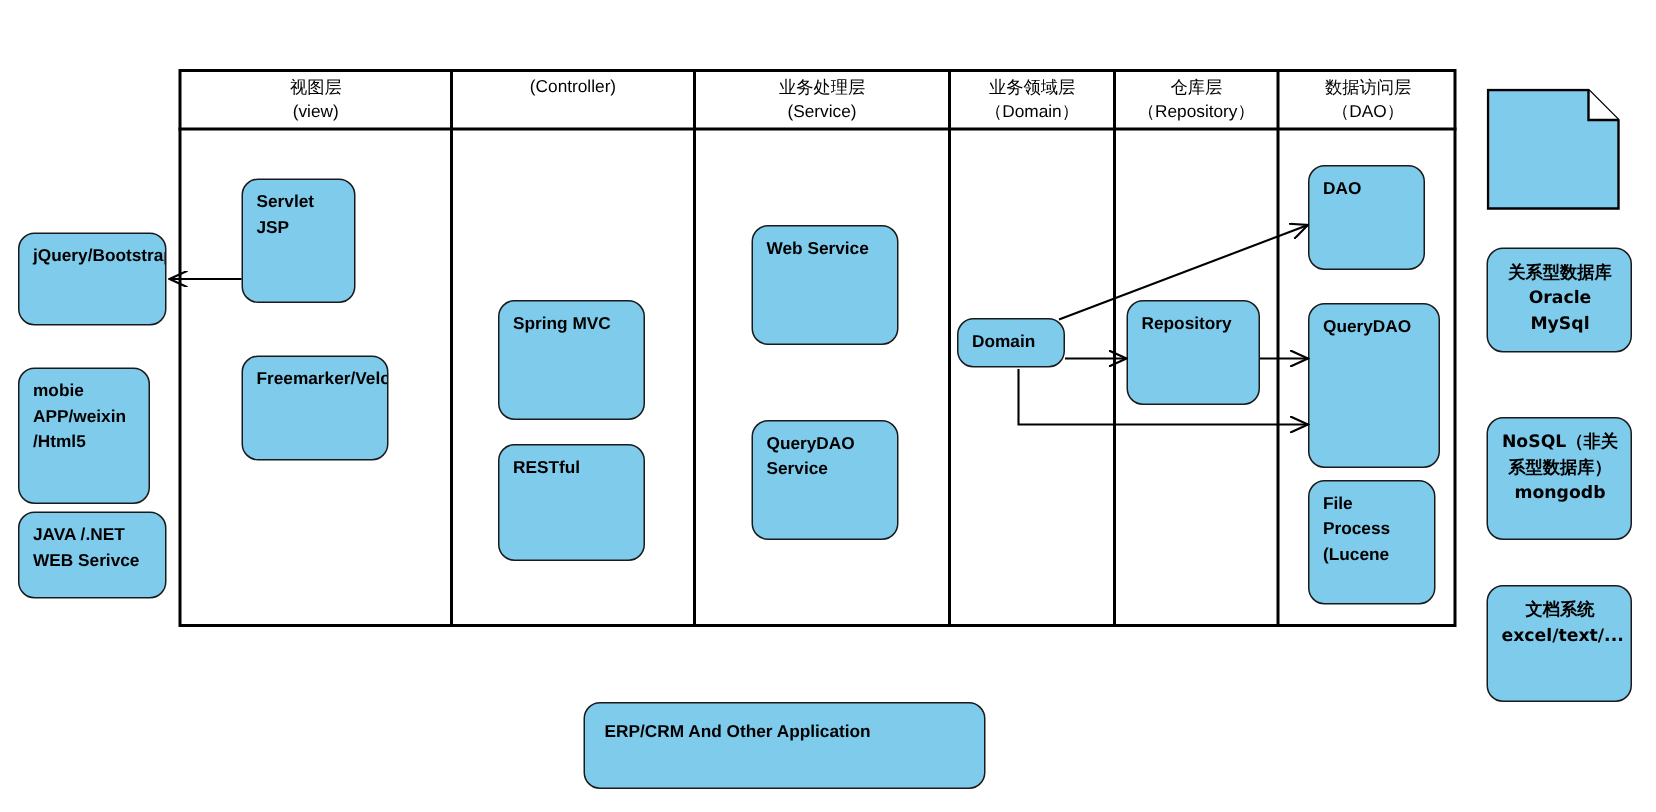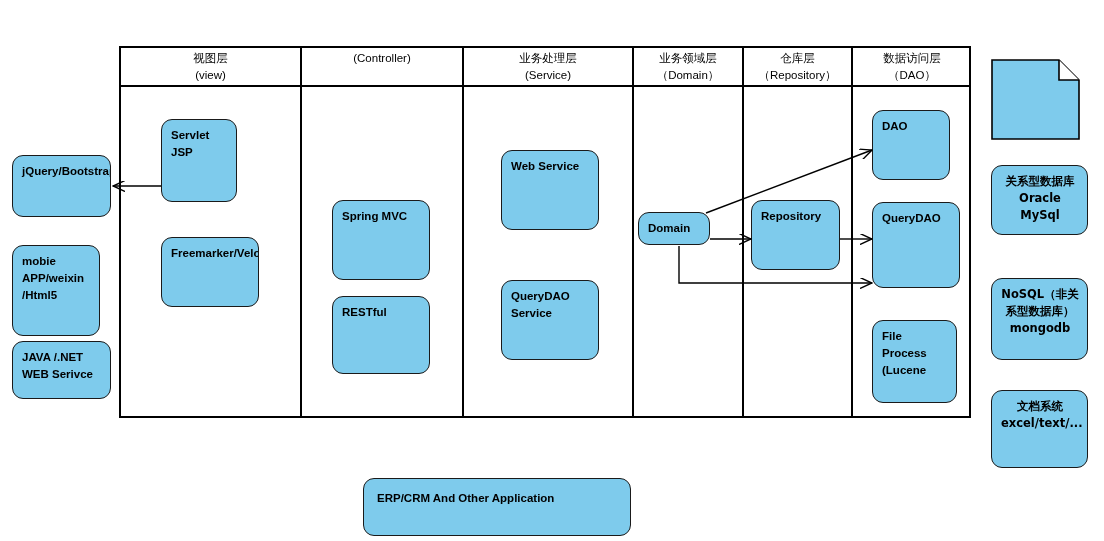--- a/index.html
+++ b/index.html
@@ -86,37 +86,37 @@
   <div class="node" style="left:332px;top:296px;width:98px;height:78px;">RESTful</div>
 
   <div class="node" style="left:501px;top:150px;width:98px;height:80px;">Web Service</div>
   <div class="node" style="left:501px;top:280px;width:98px;height:80px;">QueryDAO Service</div>
 
   <div class="node" style="left:638px;top:212px;width:72px;height:33px;">Domain</div>
 
   <div class="node" style="left:751px;top:200px;width:89px;height:70px;">Repository</div>
 
   <div class="node" style="left:872px;top:110px;width:78px;height:70px;">DAO</div>
-  <div class="node" style="left:872px;top:202px;width:88px;height:86px;">QueryDAO</div>
+  <div class="node" style="left:872px;top:202px;width:88px;height:110px;">QueryDAO</div>
   <div class="node" style="left:872px;top:320px;width:85px;height:83px;">File Process (Lucene</div>
 
   <div class="note" style="left:991px;top:59px;width:89px;height:81px;">
     <svg width="89" height="81" viewBox="0 0 89 81">
       <path d="M1,1 L68,1 L88,21 L88,80 L1,80 Z" fill="#7ecbec" stroke="#000" stroke-width="1.6"></path>
       <path d="M68,1 L68,21 L88,21" fill="#ffffff" stroke="#000" stroke-width="1.6"></path>
     </svg>
   </div>
 
   <div class="node cjk" style="left:991px;top:165px;width:97px;height:70px;font-size:11.5px;">关系型数据库 Oracle MySql</div>
 
   <div class="node cjk" style="left:991px;top:278px;width:97px;height:82px;font-size:11.5px;">NoSQL（非关系型数据库） mongodb</div>
 
   <div class="node cjk" style="left:991px;top:390px;width:97px;height:78px;font-size:11.5px;">文档系统 excel/text/...</div>
 
-  <div class="node" style="left:363px;top:468px;width:268px;height:58px;padding-left:13px;padding-top:11px;margin-top:10px;">ERP/CRM And Other Application</div>
+  <div class="node" style="left:389px;top:468px;width:268px;height:58px;padding-left:13px;padding-top:11px;">ERP/CRM And Other Application</div>
 
   <svg class="conn">
     <defs>
       <marker id="ah" markerWidth="13" markerHeight="11" refX="12" refY="5.5" orient="auto" markerUnits="userSpaceOnUse">
         <path d="M0,0 L12,5.5 L0,11" fill="none" stroke="#000" stroke-width="1.4"></path>
       </marker>
     </defs>
 
     <path d="M161,186 L113,186" fill="none" stroke="#000" stroke-width="1.4" marker-end="url(#ah)"></path>
 

